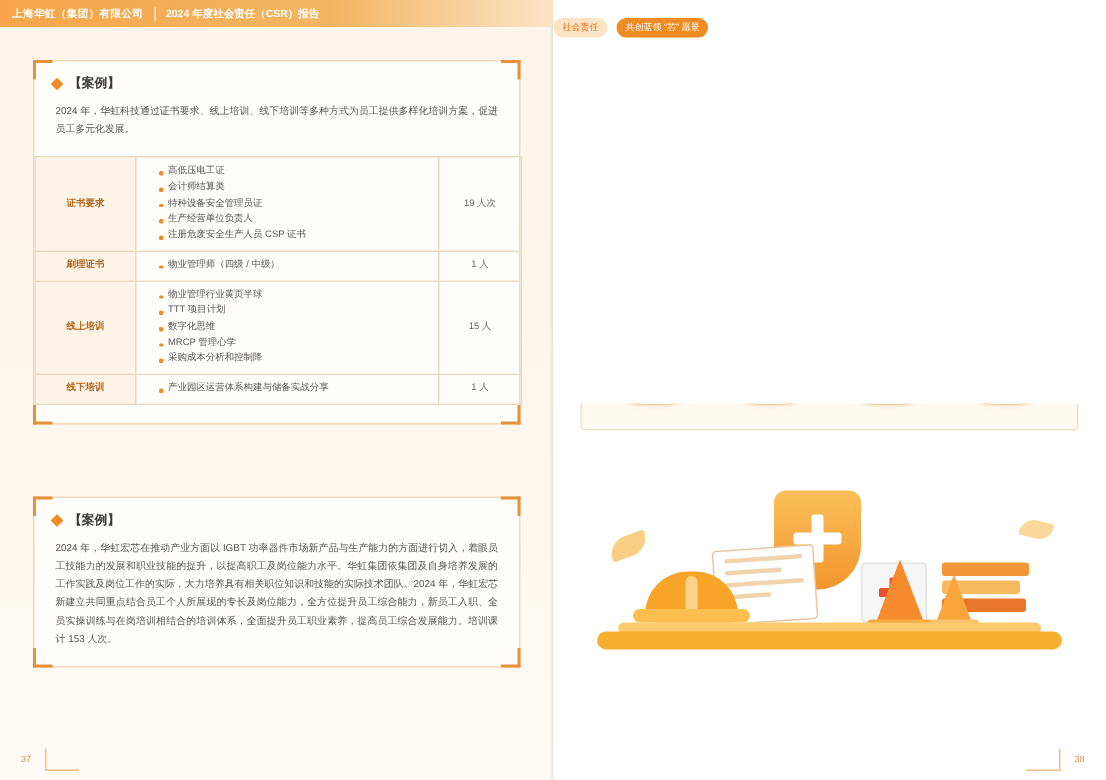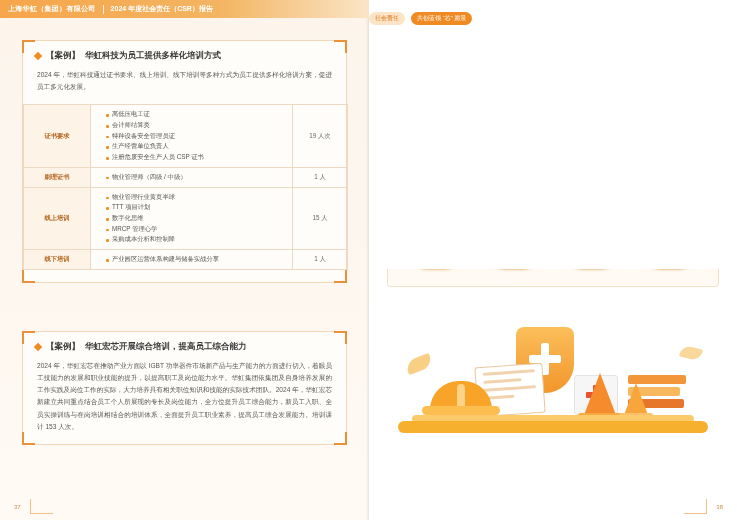--- a/index.html
+++ b/index.html
@@ -247,21 +247,20 @@
 
     <div class="card" style="margin-top:22px;">
       <span class="corner c-tl"></span>
       <span class="corner c-tr"></span>
       <span class="corner c-bl"></span>
       <span class="corner c-br"></span>
 
       <div class="case-title">
         <span class="sq"></span>
         <span>【案例】</span>
-        <span>华虹科技为员工提供多样化培训方式</span>
       </div>
       <div class="body-text">2024 年，华虹科技通过证书要求、线上培训、线下培训等多种方式为员工提供多样化培训方案，促进员工多元化发展。</div>
 
       <table class="tbl">
         <tbody>
             <tr>
           <td class="cat">证书要求</td>
           <td>
             <ul>
               <li>高低压电工证</li>
@@ -310,21 +309,20 @@
 
     <div class="card" style="margin-top:48px;">
       <span class="corner c-tl"></span>
       <span class="corner c-tr"></span>
       <span class="corner c-bl"></span>
       <span class="corner c-br"></span>
 
       <div class="case-title">
         <span class="sq"></span>
         <span>【案例】</span>
-        <span>华虹宏芯开展综合培训，提高员工综合能力</span>
       </div>
       <div class="body-text">2024 年，华虹宏芯在推动产业方面以 IGBT 功率器件市场新产品与生产能力的方面进行切入，着眼员工技能力的发展和职业技能的提升，以提高职工及岗位能力水平。华虹集团依集团及自身培养发展的工作实践及岗位工作的实际，大力培养具有相关职位知识和技能的实际技术团队。2024 年，华虹宏芯新建立共同重点结合员工个人所展现的专长及岗位能力，全方位提升员工综合能力，新员工入职、全员实操训练与在岗培训相结合的培训体系，全面提升员工职业素养，提高员工综合发展能力。培训课计 153 人次。</div>
     </div>
 
     <span class="pgnum pg-left">37</span>
     <span class="pg-deco pg-deco-l"></span>
   </div>
 
   <div class="right">
 

